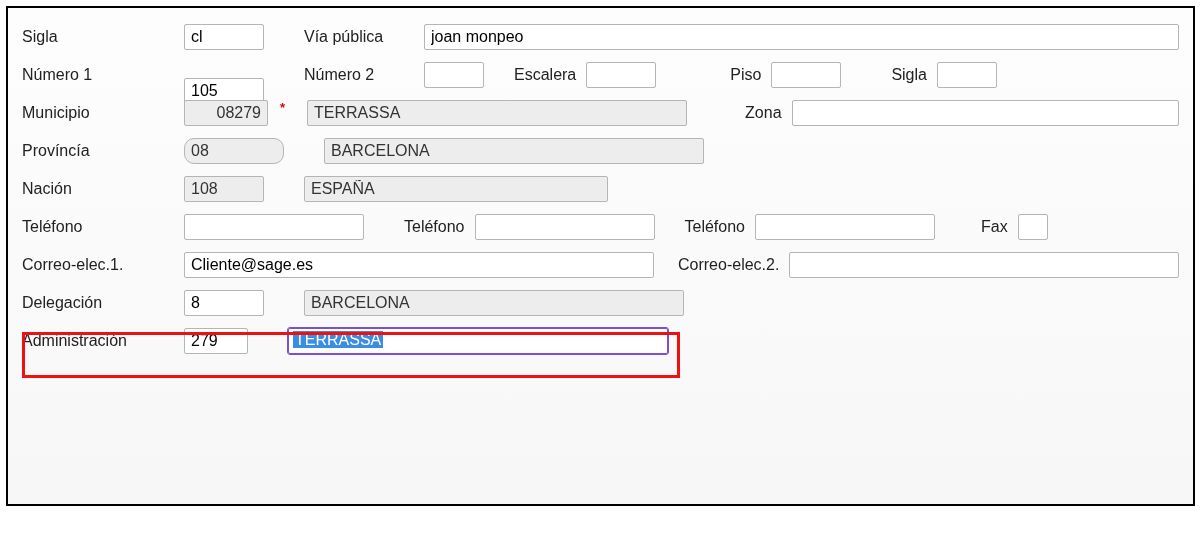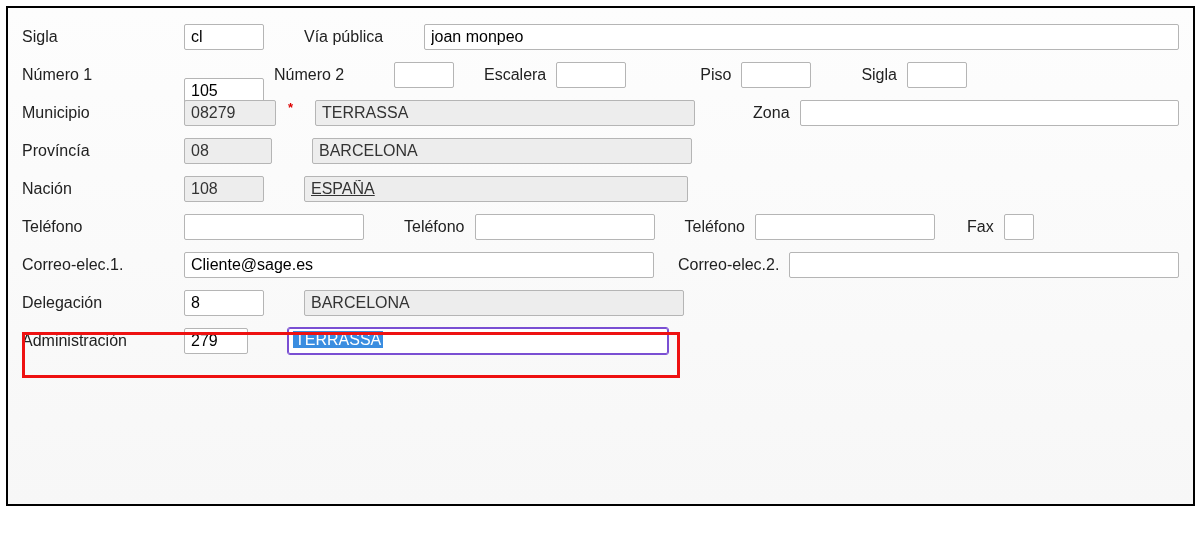--- a/index.html
+++ b/index.html
@@ -22,60 +22,60 @@
   <div class="row">
     <span class="lbl" style="width:152px">Sigla</span>
     <input class="fld" style="width: 80px;" value="cl">
     <span class="lbl" style="margin-left:30px;width:110px">Vía pública</span>
     <input class="fld" style="flex: 1 1 0%;" value="joan monpeo">
   </div>
 
   <div class="row">
     <span class="lbl" style="width:152px">Número 1</span>
     <input class="fld" style="width: 80px; margin-top: 31px;" value="105">
-    <span class="lbl" style="width:110px">Número 2</span>
+    <span class="lbl" style="margin-left:30px;width:110px">Número 2</span>
     <input class="fld" style="width: 60px;" value="">
     <span class="lbl" style="margin-left:20px">Escalera</span>
     <input class="fld" style="width: 70px;" value="">
     <span class="lbl" style="margin-left:64px">Piso</span>
     <input class="fld" style="width: 70px;" value="">
     <span class="lbl" style="margin-left:40px">Sigla</span>
     <input class="fld" style="width: 60px;" value="">
   </div>
 
 
   <div class="row">
     <span class="lbl" style="width:152px">Municipio</span>
-    <input class="fld ro" style="width: 92px;" readonly="" value="08279">
+    <input class="fld ro" style="width: 84px; text-align: right;" readonly="" value="08279">
     <span class="star">*</span>
     <input class="fld ro" style="width: 380px; margin-left: 12px;" readonly="" value="TERRASSA">
     <span class="lbl" style="margin-left:48px">Zona</span>
     <input class="fld" style="flex: 1 1 0%;" value="">
   </div>
 
   <div class="row">
     <span class="lbl" style="width:152px">Províncía</span>
-    <input class="fld ro" style="width: 88px;" readonly="" value="08">
+    <input class="fld ro" style="width: 100px; border-radius: 10px;" readonly="" value="08">
     <input class="fld ro" style="width: 380px; margin-left: 30px;" readonly="" value="BARCELONA">
   </div>
 
   <div class="row">
     <span class="lbl" style="width:152px">Nación</span>
     <input class="fld ro num" style="width: 80px;" readonly="" value="108">
-    <input class="fld ro" style="width: 384px; margin-left: 30px; text-decoration: underline;" readonly="" value="ESPAÑA">
+    <input class="fld ro" style="width: 304px; margin-left: 30px;" readonly="" value="ESPAÑA">
   </div>
 
   <div class="row">
     <span class="lbl" style="width:152px">Teléfono</span>
     <input class="fld" style="width: 180px;" value="">
     <span class="lbl" style="margin-left:30px">Teléfono</span>
     <input class="fld" style="width: 180px;" value="">
     <span class="lbl" style="margin-left:20px">Teléfono</span>
     <input class="fld" style="width: 180px;" value="">
-    <span class="lbl" style="margin-left:22px">Fax</span>
+    <span class="lbl" style="margin-left:36px">Fax</span>
     <input class="fld" style="width: 30px;" value="">
   </div>
 
   <div class="row">
     <span class="lbl" style="width:152px">Correo-elec.1.</span>
     <input class="fld" style="width: 470px;" value="Cliente@sage.es">
     <span class="lbl" style="margin-left:14px">Correo-elec.2.</span>
     <input class="fld" style="flex: 1 1 0%;" value="">
   </div>
 

